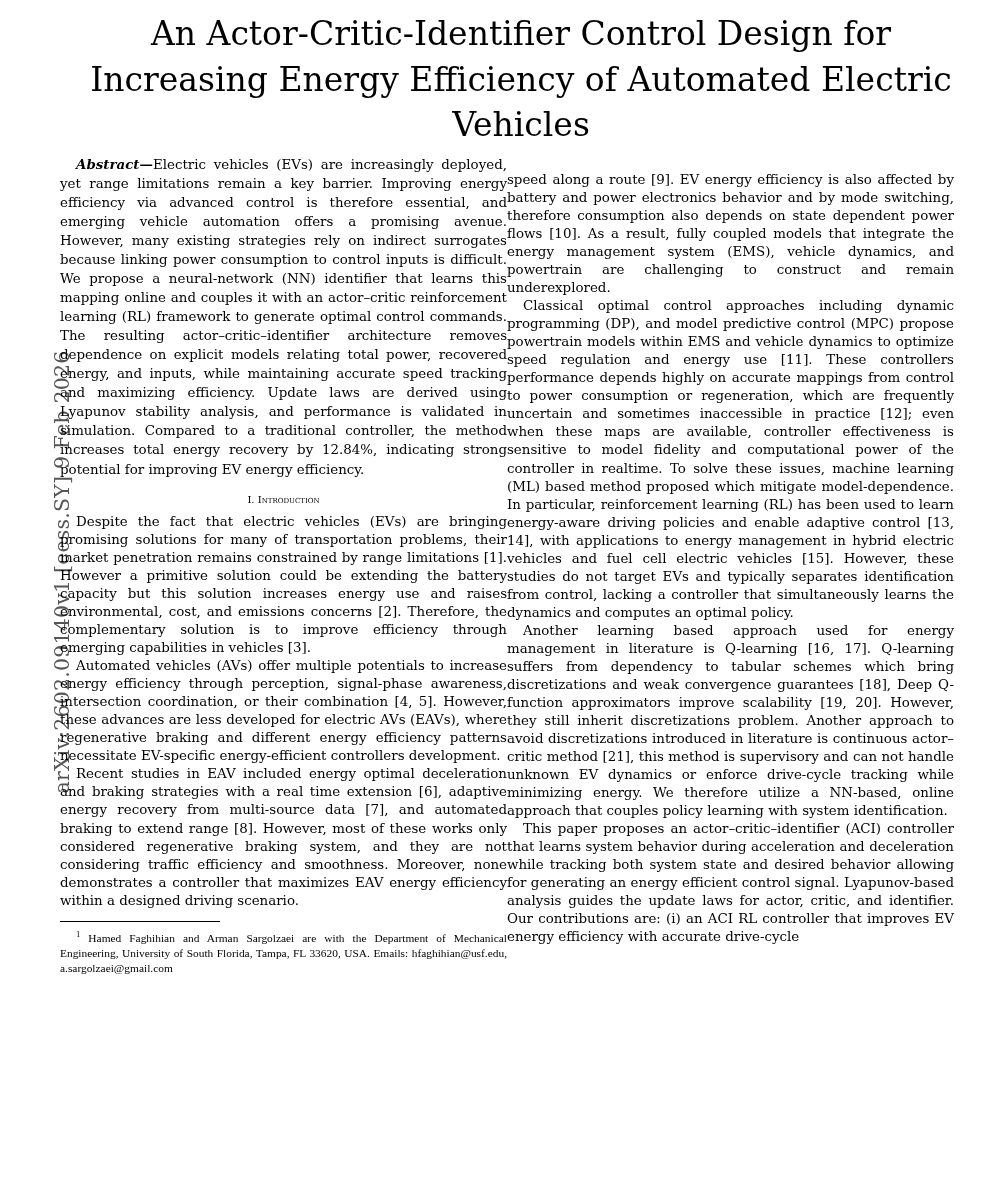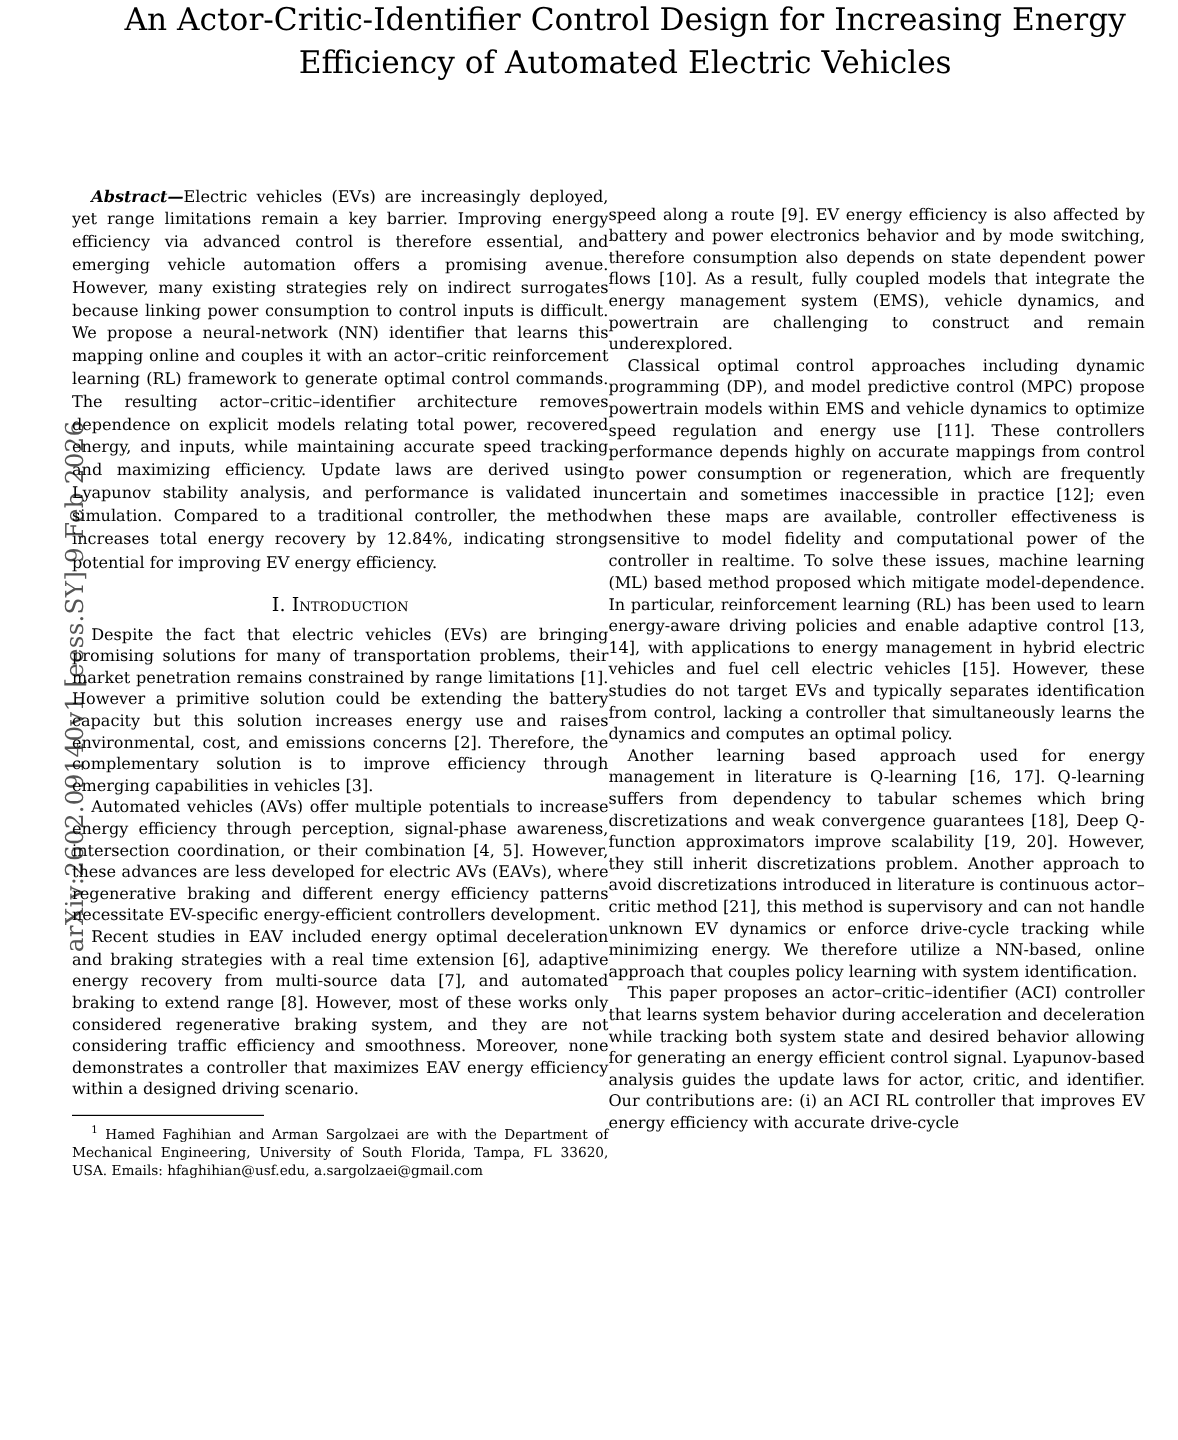--- a/index.html
+++ b/index.html
@@ -39,23 +39,23 @@
   .content {
     position: absolute;
     left: 60px;
     top: 0;
     width: 922px;
     height: 1200px;
   }
   .title {
     width: 880px;
     margin: 0 auto;
-    padding-top: 0;
+    padding-top: 11px;
     text-align: center;
-    font-size: 26px;
+    font-size: 33px;
     line-height: 1.38;
     font-weight: normal;
     font-family: "DejaVu Serif", serif;
   }
   .authors {
     width: 880px;
     margin: 0 auto;
     text-align: center;
     font-size: 17.5px;
     padding-top: 42px;
@@ -86,37 +86,38 @@
     font-style: italic;
     font-weight: bold;
   }
   .abstract-p {
     text-indent: 16px;
     font-weight: bold;
   }
   .abstract-p .abs-body { font-weight: normal; }
   .section-head {
     text-align: center;
-    font-size: 16px;
+    font-size: 10px;
     margin: 14px 0 7px 0;
     text-indent: 0;
     font-variant: small-caps;
     font-family: "DejaVu Serif", serif;
   }
   .footnote-rule {
     width: 160px;
     height: 1px;
     background: #000;
     margin: 11px 0 7px 0;
   }
   .footnote {
     font-size: 11.4px;
     line-height: 1.33;
     text-align: justify;
     text-indent: 0;
+    font-family: Liberation Serif, serif;
   }
   .footnote sup { font-size: 8.6px; vertical-align: super; }
   .left-col-inner { position: relative; }
 </style>
 </head>
 <body>
 
 <div class="page">
 
   <div class="arxiv-stamp">arXiv:2602.09140v1  [eess.SY]  9 Feb 2026</div>

